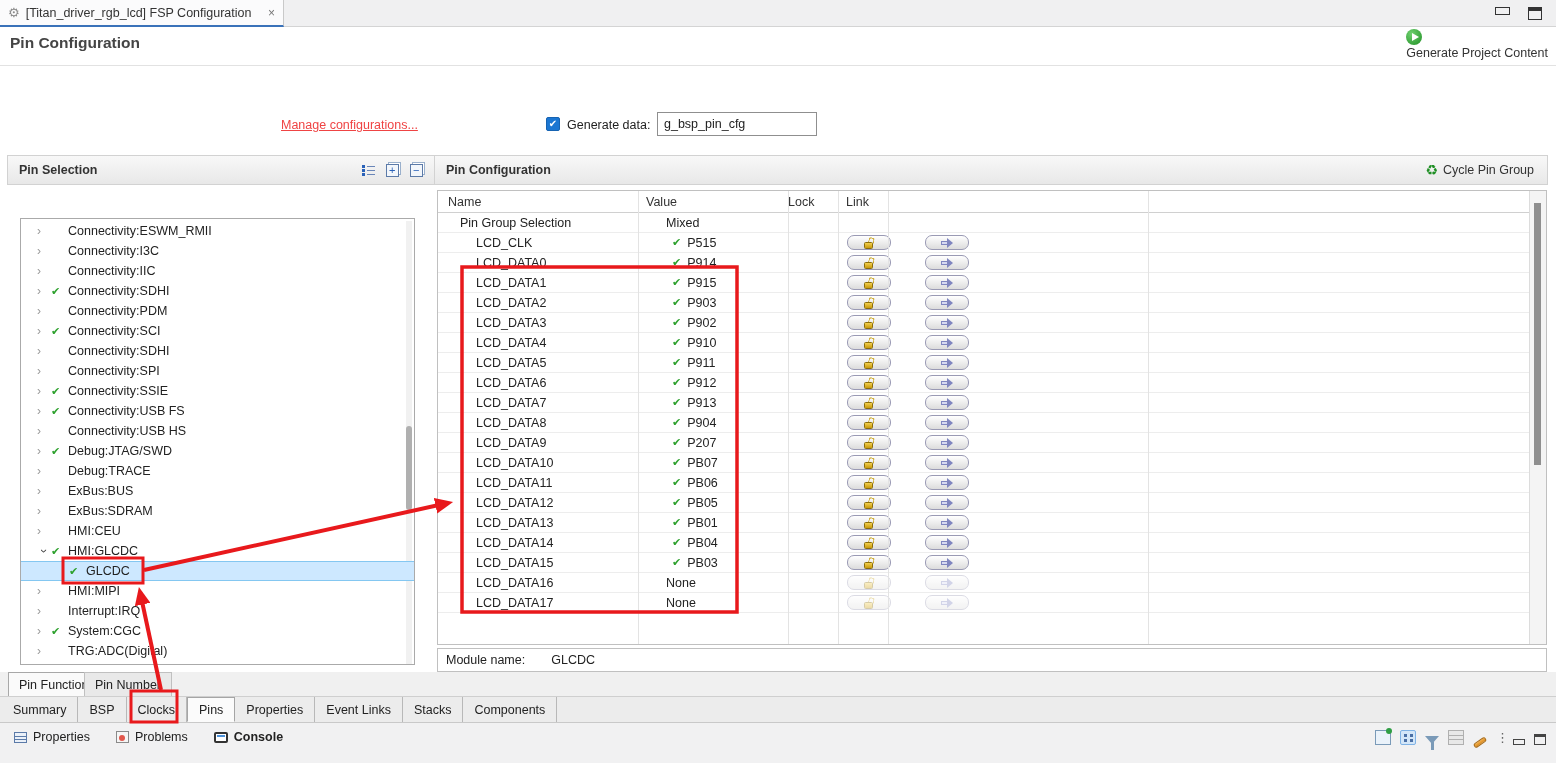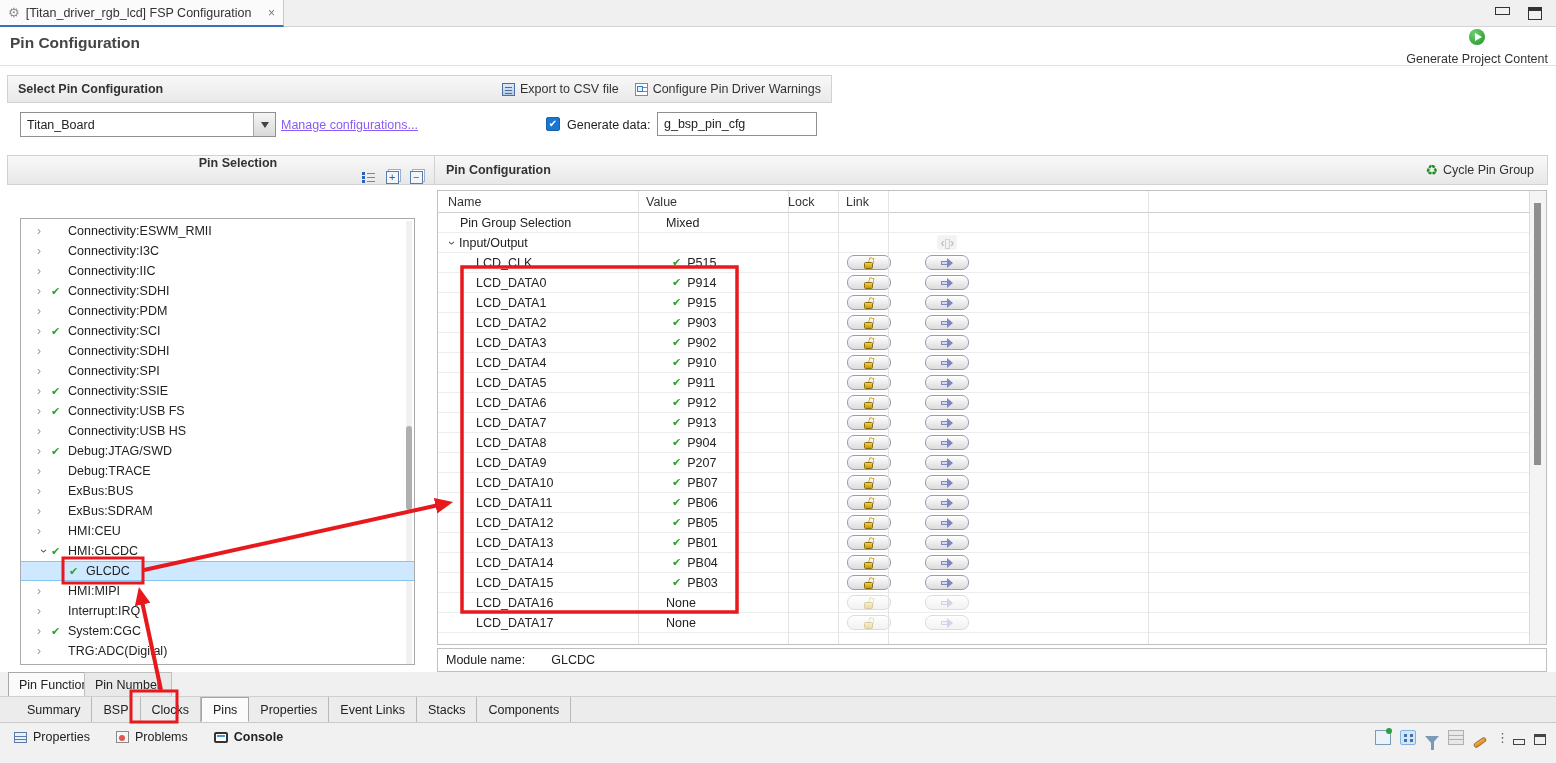--- a/index.html
+++ b/index.html
@@ -12,48 +12,48 @@
   .gear { color:#8a8a8a; font-size:13px; }
   .editor-tab .title { font-size:12.5px; color:#333; white-space:nowrap; }
   .editor-tab .close { margin-left:auto; color:#777; font-size:12px; }
   .win-btn { position:absolute; top:7px; }
   .win-min { right:46px; width:15px; height:8px; border:1.5px solid #333; }
   .win-max { right:14px; width:14px; height:13px; border:1.5px solid #333; border-top:4px solid #333; }
 
   
   .page-head { position:absolute; left:0; top:27px; width:100%; height:39px; background:#fff; border-bottom:1px solid #e2e2e2; }
   .page-title { position:absolute; left:10px; top:7px; font-size:15.5px; font-weight:bold; color:#454545; }
-  .gen-btn { position:absolute; right:8px; top:2px; display:flex; flex-direction:column; align-items:center; gap:7px; }
+  .gen-btn { position:absolute; right:8px; top:2px; display:flex; flex-direction:column; gap:1px; }
   .play-circle { width:16px; height:16px; border-radius:50%; background:radial-gradient(circle at 35% 30%, #6fd06f, #1f8f24); display:flex; align-items:center; justify-content:center; }
   .play-circle::after { content:""; border-left:7px solid #fff; border-top:4px solid transparent; border-bottom:4px solid transparent; margin-left:2px; }
   .gen-btn .lbl { font-size:12.5px; color:#333; }
 
   
   .sel-head { position:absolute; left:7px; top:75px; width:825px; height:28px; background:linear-gradient(#f8f8f8,#e9e9e9); border:1px solid #d2d2d2; display:flex; align-items:center; }
   .sel-head .title { font-weight:bold; color:#333; padding-left:10px; }
   .sel-head .actions { margin-left:auto; display:flex; gap:16px; padding-right:10px; }
   .hdr-btn { display:flex; align-items:center; gap:5px; color:#333; }
   .ic-csv { width:13px; height:13px; border:1px solid #4a6fa5; background:linear-gradient(#dfe9f5,#b7cbe4); position:relative; }
   .ic-csv::after { content:""; position:absolute; left:2px; top:3px; right:2px; height:1px; background:#4a6fa5; box-shadow:0 3px 0 #4a6fa5, 0 6px 0 #4a6fa5; }
   .ic-warn { width:13px; height:13px; border:1px solid #888; background:#fff; position:relative; }
   .ic-warn::before { content:""; position:absolute; left:1px; top:2px; width:4px; height:4px; border:1px solid #2a7fd4; background:#e8f1fb; }
   .ic-warn::after { content:""; position:absolute; left:7px; top:3px; width:4px; height:1px; background:#888; box-shadow:0 4px 0 #888; }
   .board-select { position:absolute; left:20px; top:112px; width:256px; height:25px; border:1px solid #8f8f8f; background:#fff; display:flex; align-items:center; }
   .board-select .val { padding-left:6px; }
   .dd-btn { margin-left:auto; width:22px; height:100%; background:linear-gradient(#f5f5f5,#d9d9d9); border-left:1px solid #a8a8a8; display:flex; align-items:center; justify-content:center; }
   .dd-btn::after { content:""; border-top:6px solid #444; border-left:4.5px solid transparent; border-right:4.5px solid transparent; }
-  .manage-link { position:absolute; left:281px; top:118px; color:#8b5cf6; text-decoration:underline; }
+  .manage-link { position:absolute; left:281px; top:118px; color:#ef4444; text-decoration:underline; }
   .gen-check { position:absolute; left:546px; top:117px; width:14px; height:14px; background:#1b76d2; border:1px solid #1663b2; border-radius:2px; color:#fff; font-size:10px; line-height:12px; text-align:center; }
   .gen-label { position:absolute; left:567px; top:118px; color:#222; }
   .gen-input { position:absolute; left:657px; top:112px; width:160px; height:24px; border:1px solid #8f8f8f; padding-left:6px; font-size:12.5px; font-family:inherit; color:#222; }
 
   
   .panel-head { position:absolute; height:30px; background:linear-gradient(#f8f8f8,#e8e8e8); border:1px solid #d2d2d2; display:flex; align-items:center; }
   .panel-head .title { font-weight:bold; color:#333; padding-left:11px; }
-  .left-head { left:7px; top:155px; width:451px;flex-direction:column; }
+  .left-head { left:7px; top:155px; width:451px; }
   .right-head { left:434px; top:155px; width:1114px; }
   .left-head .tools { margin-left:auto; display:flex; gap:11px; padding-right:12px; align-items:center; }
   .ic-list { width:13px; height:12px; position:relative; }
   .ic-list::before { content:""; position:absolute; left:0; top:1px; width:3px; height:3px; background:#2a62b8; box-shadow:0 4px 0 #2a62b8, 0 8px 0 #2a62b8; }
   .ic-list::after { content:""; position:absolute; left:5px; top:2px; width:8px; height:1px; background:#6a86b8; box-shadow:0 4px 0 #6a86b8, 0 8px 0 #6a86b8; }
   .ic-expand, .ic-collapse { width:13px; height:13px; border:1px solid #5b7aa8; background:#f2f6fb; color:#2a62b8; font-size:11px; line-height:11px; text-align:center; box-shadow:2px -2px 0 -1px #fff, 2px -2px 0 0 #9ab0cc; }
   .ic-sort { font-size:11px; color:#666; display:flex; align-items:center; }
   .ic-sort .az { display:inline-flex; flex-direction:column; font-size:8.5px; line-height:7px; font-weight:bold; margin-left:1px; }
   .ic-sort .a { color:#1f7a3f; } .ic-sort .z { color:#7a1f7a; }
   .cycle-btn { margin-left:auto; display:flex; align-items:center; gap:5px; padding-right:13px; color:#333; }
@@ -101,21 +101,21 @@
   .tscroll-thumb { position:absolute; right:5px; top:12px; width:7px; height:262px; background:#8f8f8f; }
   .module-bar { position:absolute; left:437px; top:648px; width:1110px; height:24px; border:1px solid #c0c0c0; background:#fff; display:flex; align-items:center; }
   .module-bar .lbl { padding-left:8px; }
   .module-bar .val { margin-left:26px; }
 
   
   .pane-strip { position:absolute; left:0; top:672px; width:100%; height:24px; background:#f0f0f0; }
   .pane-tab { position:absolute; top:0; height:24px; display:flex; align-items:center; padding:0 10px; color:#222; }
   .pane-tab.active { left:8px; background:#fafafa; border:1px solid #a8a8a8; border-bottom:none; }
   .pane-tab.inactive { left:84px; background:#e9e9e9; border:1px solid #c0c0c0; border-bottom:none; }
-  .subtab-strip { position:absolute; left:0; top:696px; width:100%; height:26px; background:#ececec; border-top:1px solid #cfcfcf; display:flex; align-items:stretch; padding-left:16px; }
+  .subtab-strip { position:absolute; left:0; top:696px; width:100%; height:26px; background:#ececec; border-top:1px solid #cfcfcf; display:flex; align-items:stretch; padding-left:2px; }
   .sub-tab { display:flex; align-items:center; padding:0 11px; border-right:1px solid #b8b8b8; color:#222; }
   .sub-tab.active { background:#fbfbfb; border:1px solid #a5a5a5; border-bottom:1px solid #fbfbfb; }
 
   
   .console-bar { position:absolute; left:0; top:722px; width:100%; height:41px; background:#f1f1f2; border-top:1px solid #c9c9c9; }
   .view-tabs { position:absolute; left:6px; top:3px; display:flex; gap:10px; }
   .view-tab { display:flex; align-items:center; gap:6px; padding:4px 8px; color:#222; }
   .view-tab.active .vlbl { font-weight:bold; }
   .ic-props { width:13px; height:11px; border:1px solid #5b7aa8; background:#eaf0f8; position:relative; }
   .ic-props::after { content:""; position:absolute; left:0; top:3px; width:100%; height:1px; background:#5b7aa8; box-shadow:0 3px 0 #5b7aa8; }
@@ -157,37 +157,20 @@
   </div>
 
   <div class="page-head">
     <div class="page-title">Pin Configuration</div>
     <div class="gen-btn">
       <span class="play-circle"></span>
       <span class="lbl">Generate Project Content</span>
     </div>
   </div>
 
-  <div class="sel-head">
-    <span class="title">Select Pin Configuration</span>
-    <span class="actions">
-      <span class="hdr-btn">
-        <span class="ic-csv"></span>
-        <span>Export to CSV file</span>
-      </span>
-      <span class="hdr-btn">
-        <span class="ic-warn"></span>
-        <span>Configure Pin Driver Warnings</span>
-      </span>
-    </span>
-  </div>
-  <div class="board-select">
-    <span class="val">Titan_Board</span>
-    <span class="dd-btn"></span>
-  </div>
   <a class="manage-link">Manage configurations...</a>
   <span class="gen-check">✔</span>
   <span class="gen-label">Generate data:</span>
   <input class="gen-input" value="g_bsp_pin_cfg" style="">
 
   <div class="panel-head left-head">
     <span class="title">Pin Selection</span>
     <span class="tools">
       <span class="ic-list"></span>
       <span class="ic-expand">+</span>
@@ -331,31 +314,20 @@
         <div class="trow prop">
           <span class="name">
             <span>Pin Group Selection</span>
           </span>
           <span class="value">
             <span class="plain">Mixed</span>
           </span>
           <span class="lockc"></span>
           <span class="linkc"></span>
         </div>
-        <div class="trow group">
-          <span class="name">
-            <span class="chev open">›</span>
-            <span>Input/Output</span>
-          </span>
-          <span class="value"></span>
-          <span class="lockc"></span>
-          <span class="linkc">
-            <span class="cycleg">‹▯›</span>
-          </span>
-        </div>
         <div class="trow pin">
           <span class="name">
             <span>LCD_CLK</span>
           </span>
           <span class="value">
             <span class="vcheck">✔</span>
             <span>P515</span>
           </span>
           <span class="lockc">
             <span class="btn">

